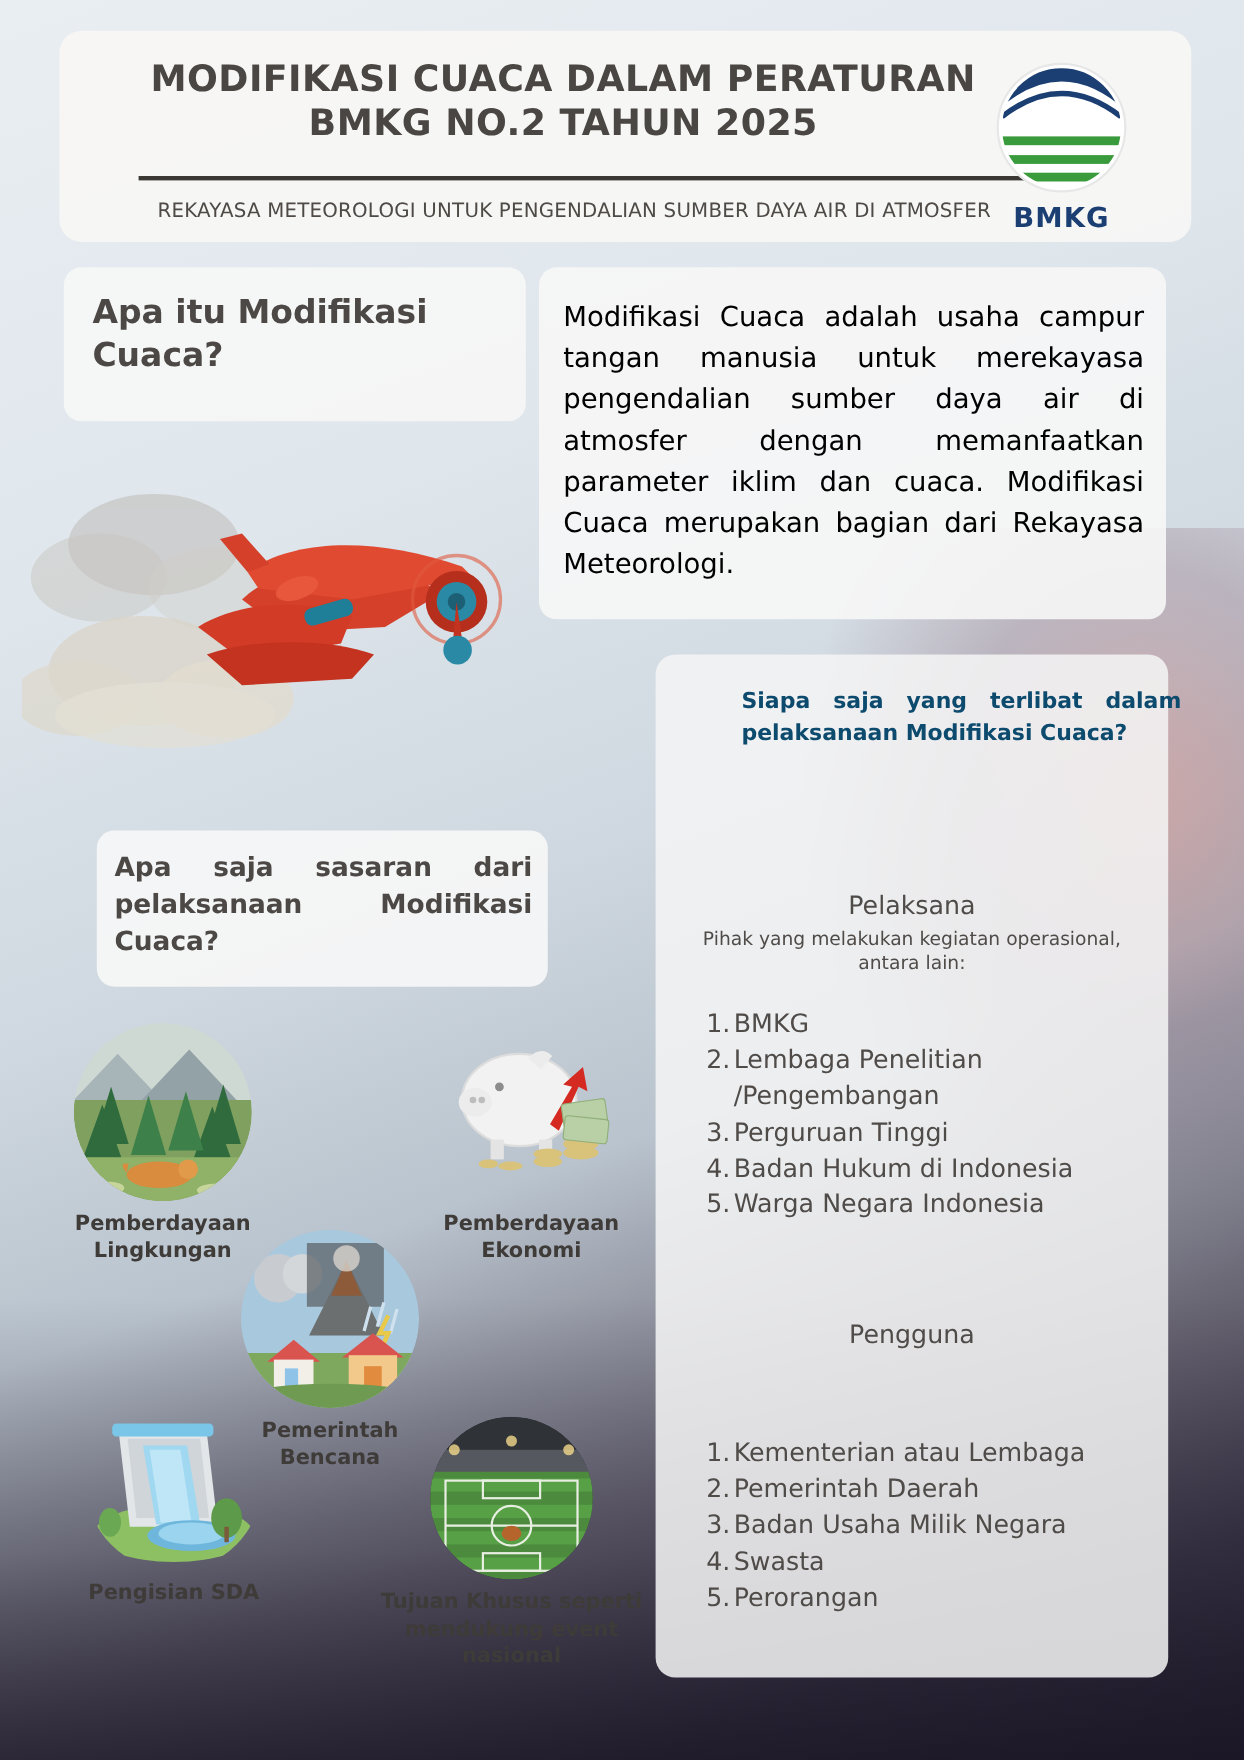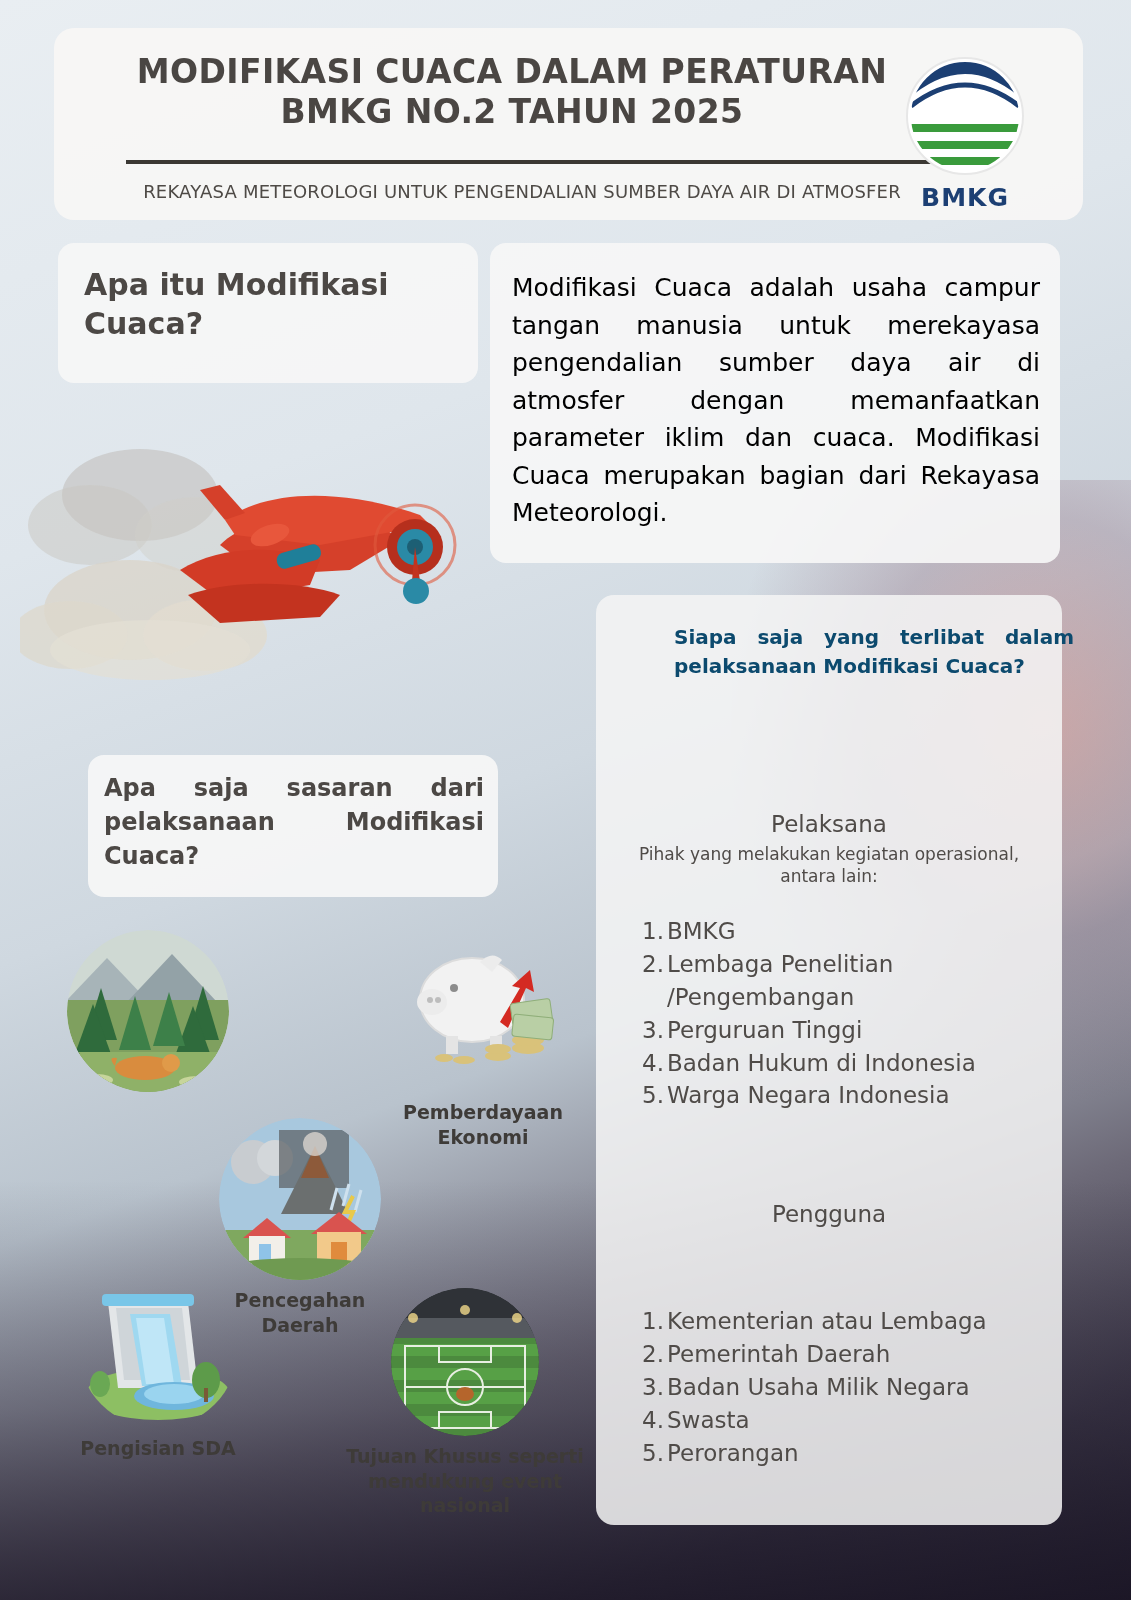--- a/index.html
+++ b/index.html
@@ -350,20 +350,21 @@
         <ellipse cx="78" cy="138" rx="30" ry="12" fill="#d98c3e"></ellipse>
         <circle cx="104" cy="133" r="9" fill="#e09a49"></circle>
         <path d="M48 136 Q40 126 50 128" fill="#d98c3e"></path>
         <g fill="#c7d59b">
             <ellipse cx="30" cy="150" rx="16" ry="6"></ellipse>
             <ellipse cx="130" cy="152" rx="18" ry="6"></ellipse>
           </g>
       </g>
     </svg>
   </div>
+  <div class="icon-caption">Pemberdayaan Lingkungan</div>
 </div>
 
 <div class="icon-item" style="left:393px; top:930px; width:180px;">
   <div class="icon-circle" style="width:162px;height:162px;margin:0 auto;background:transparent;">
     <svg width="162" height="162" viewBox="0 0 162 162">
       <ellipse cx="70" cy="70" rx="52" ry="42" fill="#f2f2f2" stroke="#dcdcdc" stroke-width="2"></ellipse>
       <ellipse cx="30" cy="72" rx="15" ry="13" fill="#ececec"></ellipse>
       <circle cx="28" cy="70" r="3" fill="#bdbdbd"></circle>
       <circle cx="36" cy="70" r="3" fill="#bdbdbd"></circle>
       <circle cx="52" cy="58" r="4" fill="#8c8c8c"></circle>
@@ -419,21 +420,21 @@
         </g>
         <g>
           <path d="M92 116 L120 94 L148 116 Z" fill="#d9534f"></path>
           <rect x="98" y="114" width="44" height="34" fill="#f2c98a"></rect>
           <rect x="112" y="124" width="16" height="24" fill="#e08b3d"></rect>
         </g>
         <ellipse cx="82" cy="152" rx="80" ry="12" fill="#6f9a51"></ellipse>
       </g>
     </svg>
   </div>
-  <div class="icon-caption">Pencegahan Daerah</div>
+  <div class="icon-caption">Pemerintah Bencana</div>
 </div>
 
 <div class="icon-item" style="left:68px; top:1268px; width:180px;">
   <div class="icon-circle" style="width:160px;height:160px;margin:0 auto;background:transparent;">
     <svg width="160" height="160" viewBox="0 0 160 160">
       <ellipse cx="80" cy="126" rx="72" ry="26" fill="#8dbf63"></ellipse>
       <path d="M30 34 L110 34 L120 120 L40 120 Z" fill="#e3e6e8"></path>
       <path d="M38 40 L104 40 L112 112 L46 112 Z" fill="#cfd5d9"></path>
       <rect x="24" y="26" width="92" height="12" rx="4" fill="#79c6e8"></rect>
       <path d="M52 46 L92 46 L104 118 L64 118 Z" fill="#9fd8f0"></path>

